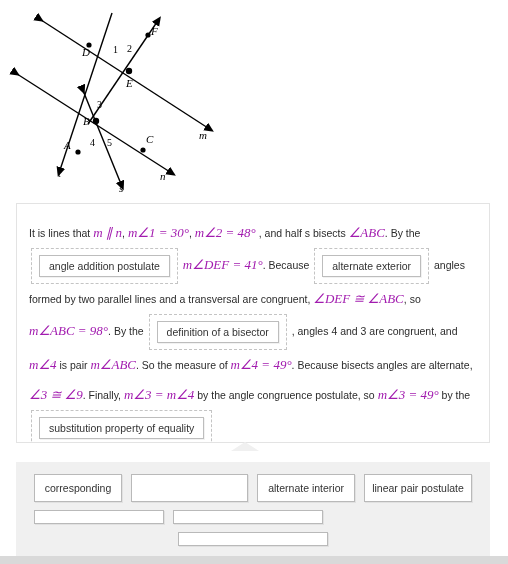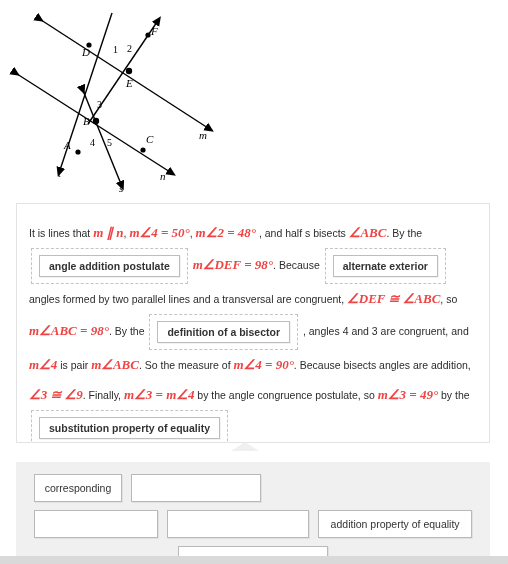--- a/index.html
+++ b/index.html
@@ -53,23 +53,22 @@
   #proof-body {
     padding: 14px 10px 0 12px;
     font-size: 10.5px;
     line-height: 30px;
     color: #2b2b2b;
   }
   .mathtxt {
     font-family: "Liberation Serif", serif;
     font-size: 13px;
     font-style: italic;
-    color: #ef4444;
+    color: #a21caf;
     white-space: nowrap;
-    font-weight: bold;
   }
 
   
   .dropzone {
     display: inline-block;
     border: 1px dashed #c4c4c4;
     padding: 2px 7px;
     vertical-align: middle;
     margin: 0 2px;
     background: #fff;
@@ -77,21 +76,20 @@
   .tile-in-zone {
     display: inline-block;
     border: 1px solid #bdbdbd;
     background: #ffffff;
     padding: 3px 9px;
     font-size: 10.5px;
     line-height: 14px;
     color: #333;
     white-space: nowrap;
     box-shadow: 1px 1px 0 rgba(0,0,0,0.05);
-    font-weight: bold;
   }
 
   
   #answer-bank {
     position: absolute;
     left: 16px;
     top: 462px;
     width: 474px;
     height: 106px;
     background: #f0f0f0;
@@ -188,68 +186,69 @@
     <text class="dg-num" x="97" y="108">3</text>
     <text class="dg-num" x="90" y="146">4</text>
     <text class="dg-num" x="107" y="146">5</text>
   </svg>
 </div>
 
 <div id="proof-card">
   <div id="proof-body">
     <span>It is lines that</span>
     <span class="mathtxt">m ∥ n</span><span>,</span>
-    <span class="mathtxt">m∠4 = 50°</span><span>,</span>
+    <span class="mathtxt">m∠1 = 30°</span><span>,</span>
     <span class="mathtxt">m∠2 = 48°</span>
     <span>, and half s bisects</span>
     <span class="mathtxt">∠ABC</span><span>. By the</span>
 
     <span class="dropzone"><span class="tile-in-zone">angle addition postulate</span></span>
 
-    <span class="mathtxt">m∠DEF = 98°</span><span>. Because</span>
+    <span class="mathtxt">m∠DEF = 41°</span><span>. Because</span>
 
     <span class="dropzone"><span class="tile-in-zone">alternate exterior</span></span>
 
     <span>angles formed by two parallel lines and a transversal are congruent,</span>
     <span class="mathtxt">∠DEF ≅ ∠ABC</span><span>,</span>
 
     <span>so</span>
     <span class="mathtxt">m∠ABC = 98°</span><span>. By the</span>
 
     <span class="dropzone"><span class="tile-in-zone">definition of a bisector</span></span>
 
     <span>, angles 4 and 3 are congruent,</span>
 
     <span>and</span>
     <span class="mathtxt">m∠4</span>
     <span>is pair</span>
     <span class="mathtxt">m∠ABC</span><span>. So the measure of</span>
-    <span class="mathtxt">m∠4 = 90°</span><span>. Because bisects angles</span>
-
-    <span>are addition,</span>
+    <span class="mathtxt">m∠4 = 49°</span><span>. Because bisects angles</span>
+
+    <span>are alternate,</span>
     <span class="mathtxt">∠3 ≅ ∠9</span><span>. Finally,</span>
     <span class="mathtxt">m∠3 = m∠4</span>
     <span>by the angle congruence postulate, so</span>
 
     <span class="mathtxt">m∠3 = 49°</span>
     <span>by the</span>
 
     <span class="dropzone"><span class="tile-in-zone">substitution property of equality</span></span>
   </div>
 </div>
 
 <div id="bank-caret"></div>
 <div id="answer-bank">
   <div class="bank-row">
     <div class="bank-tile w-sm">corresponding</div>
     <div class="bank-tile w-lg blank"></div>
+    <div class="bank-tile w-md">alternate interior</div>
+    <div class="bank-tile w-md">linear pair postulate</div>
   </div>
   <div class="bank-row">
     <div class="bank-tile w-lg blank"></div>
     <div class="bank-tile w-xl blank"></div>
-    <div class="bank-tile w-xxl">addition property of equality</div>
   </div>
   <div class="bank-row centered">
     <div class="bank-tile w-xl blank"></div>
   </div>
 </div>
 
 <div id="bottom-strip"></div>
 
 </body></html>

